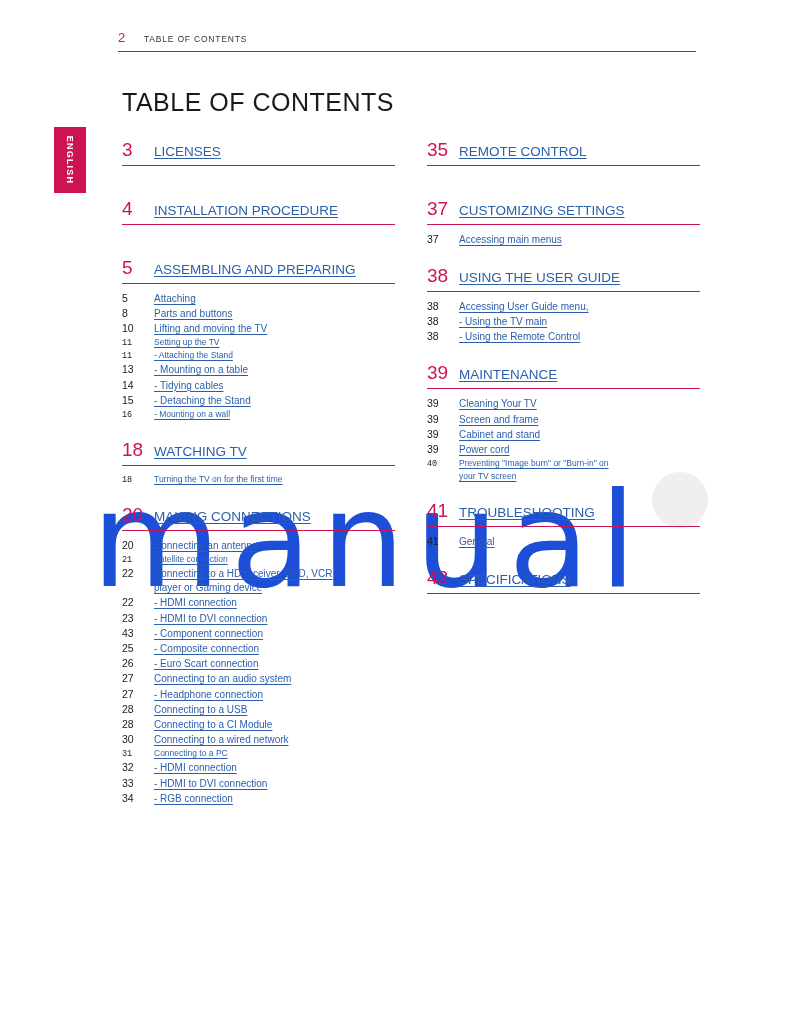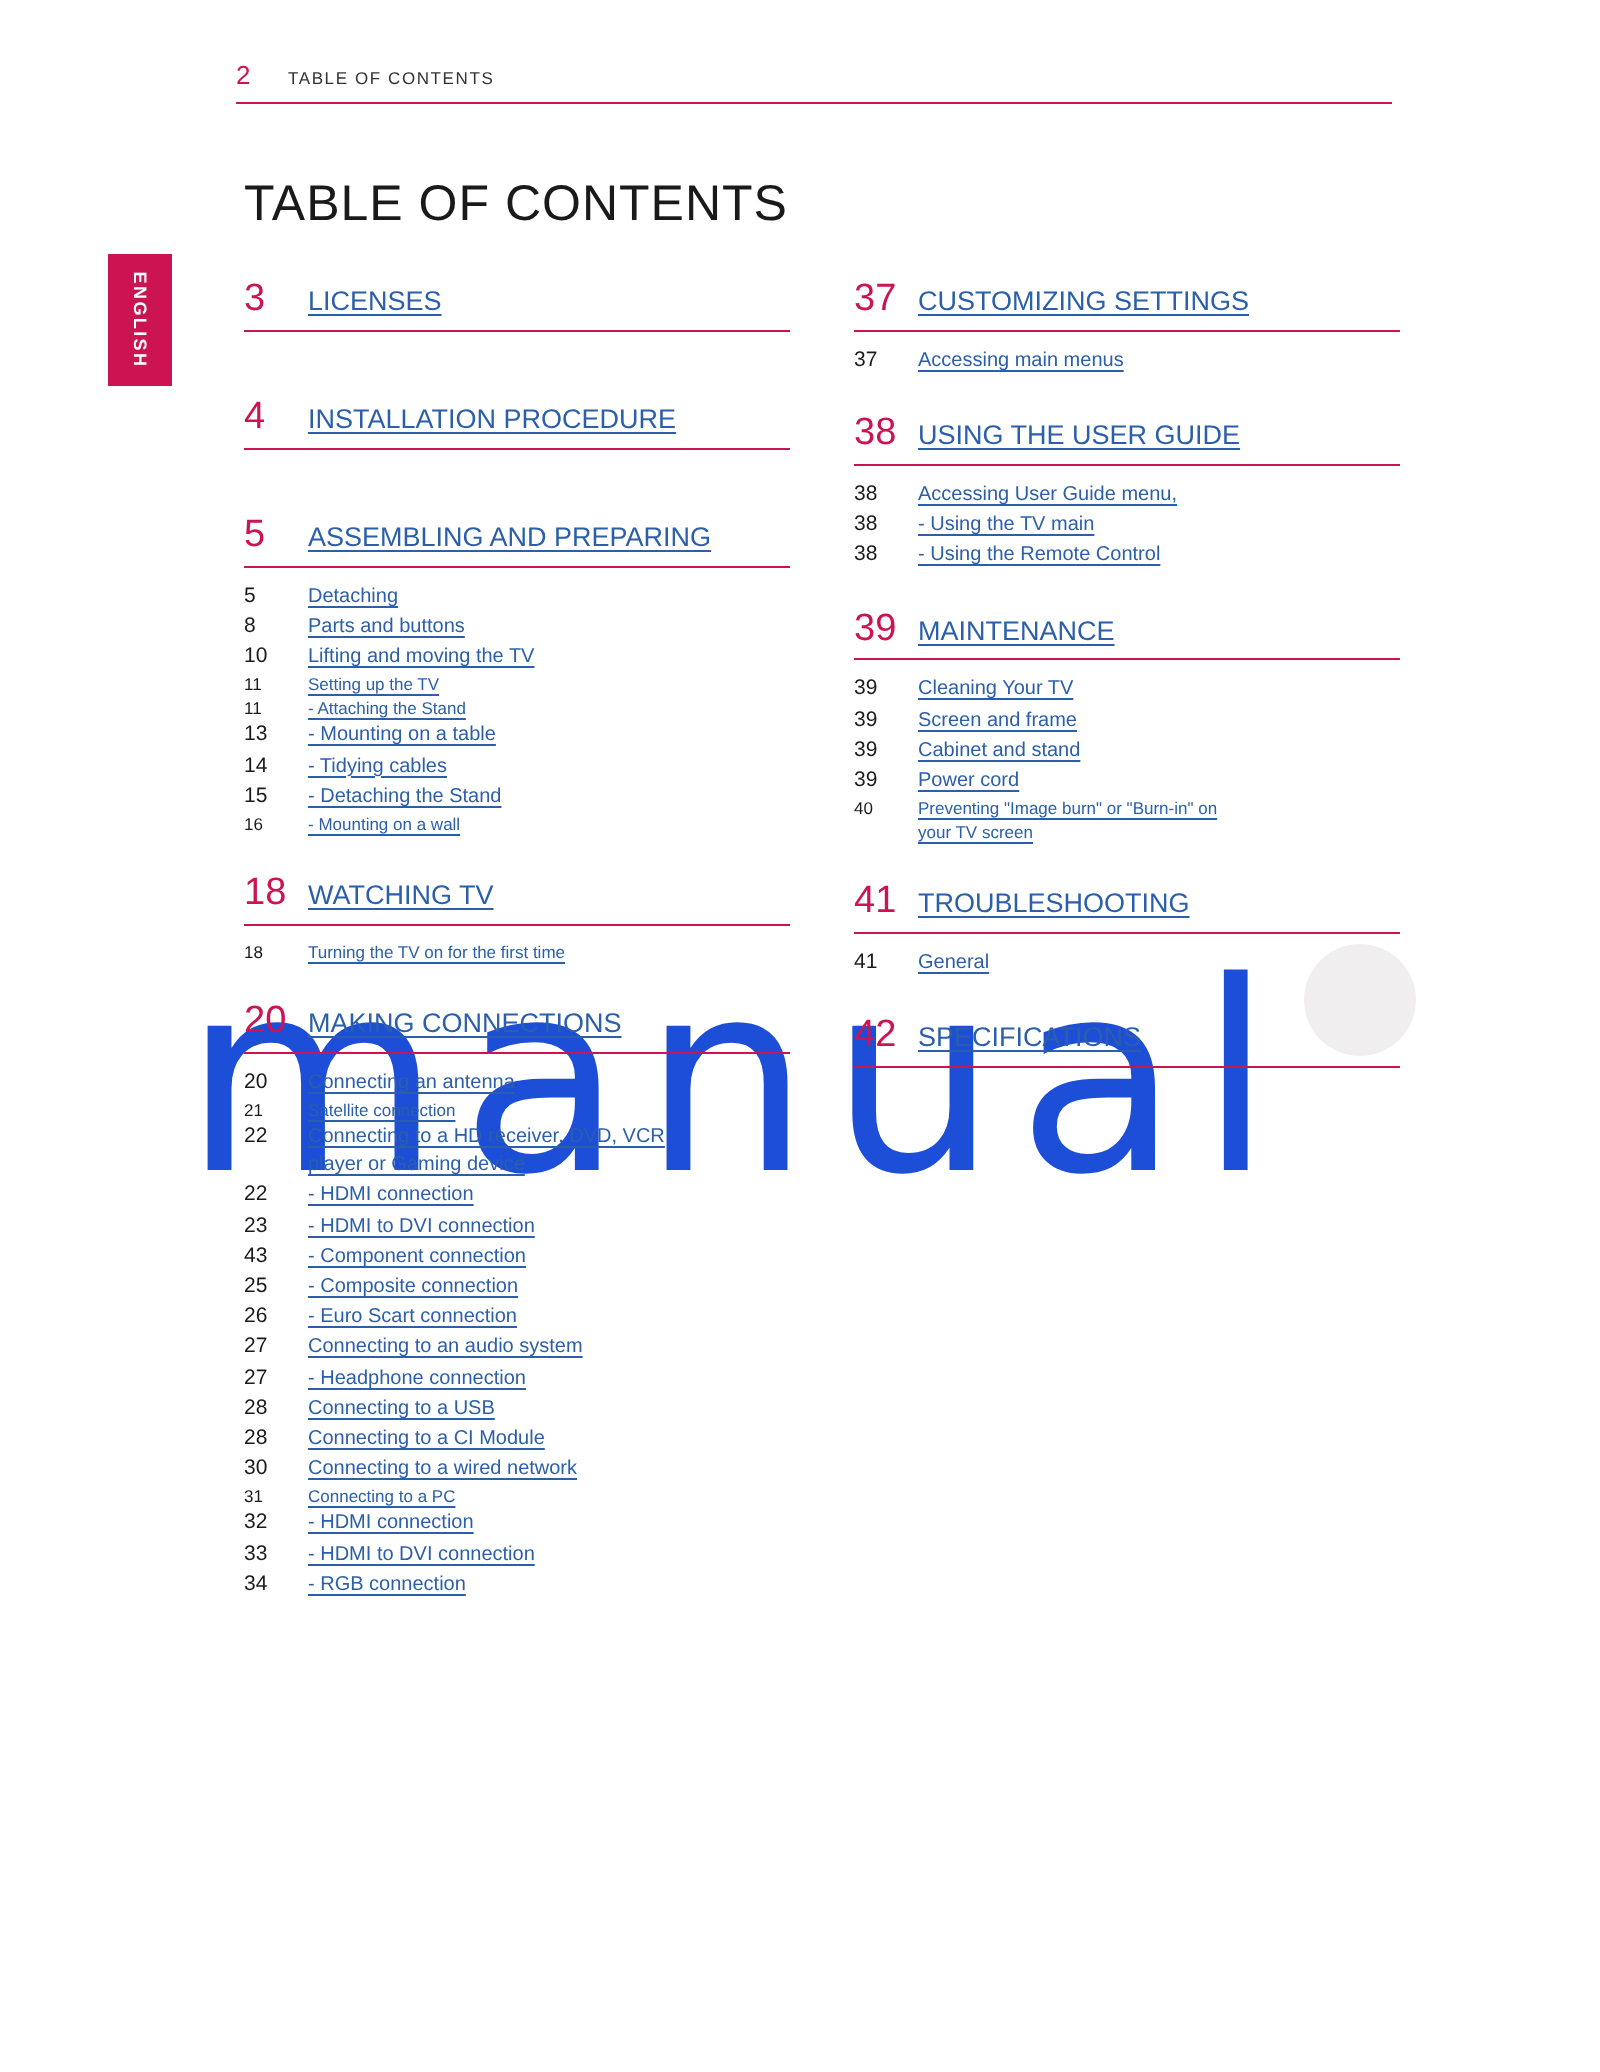--- a/index.html
+++ b/index.html
@@ -165,20 +165,21 @@
     line-height: 1.42;
   }
   .entry .e-num {
     width: 32px;
     flex: none;
     color: #1a1a1a;
     font-size: 10.5px;
   }
   .entry.small .e-num {
     font-size: 8.5px;
+    font-family: Liberation Mono, monospace;
   }
   .entry .e-label {
     color: #2b5faa;
     font-size: 10px;
     text-decoration: underline;
     text-underline-offset: 1.5px;
   }
   .entry.small .e-label {
     font-size: 8.5px;
   }
@@ -229,21 +230,21 @@
         <div class="gap-lg"></div>
       </div>
       <div class="section">
         <div class="sec-head">
           <div class="sec-num">5</div>
           <div class="sec-label">ASSEMBLING AND PREPARING</div>
         </div>
         <div class="sec-rule"></div>
         <div class="entry">
           <div class="e-num">5</div>
-          <div class="e-label">Detaching</div>
+          <div class="e-label">Attaching</div>
         </div>
         <div class="entry">
           <div class="e-num">8</div>
           <div class="e-label">Parts and buttons</div>
         </div>
         <div class="entry">
           <div class="e-num">10</div>
           <div class="e-label">Lifting and moving the TV</div>
         </div>
         <div class="entry small">
@@ -361,20 +362,28 @@
         <div class="entry">
           <div class="e-num">34</div>
           <div class="e-label">- RGB connection</div>
         </div>
         <div class="gap-md"></div>
       </div>
     </div>
   <div class="column" id="col-right">
       <div class="section">
         <div class="sec-head">
+          <div class="sec-num">35</div>
+          <div class="sec-label">REMOTE CONTROL</div>
+        </div>
+        <div class="sec-rule"></div>
+        <div class="gap-lg"></div>
+      </div>
+      <div class="section">
+        <div class="sec-head">
           <div class="sec-num">37</div>
           <div class="sec-label">CUSTOMIZING SETTINGS</div>
         </div>
         <div class="sec-rule"></div>
         <div class="entry">
           <div class="e-num">37</div>
           <div class="e-label">Accessing main menus</div>
         </div>
         <div class="gap-md"></div>
       </div>

